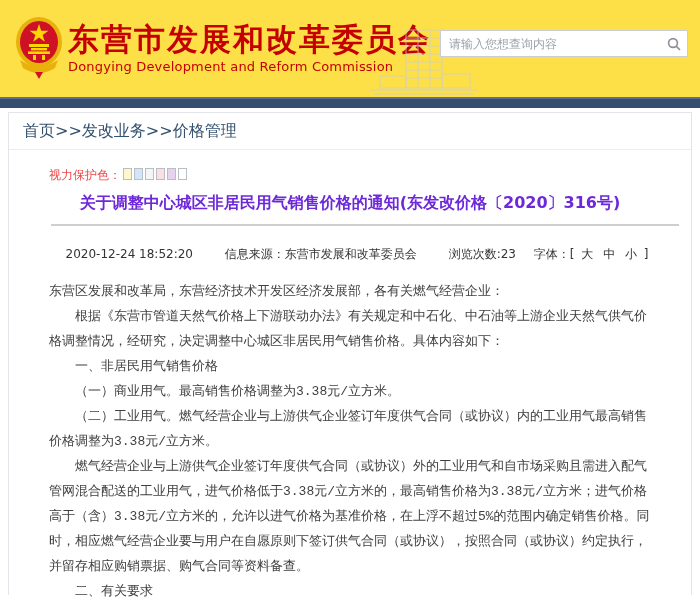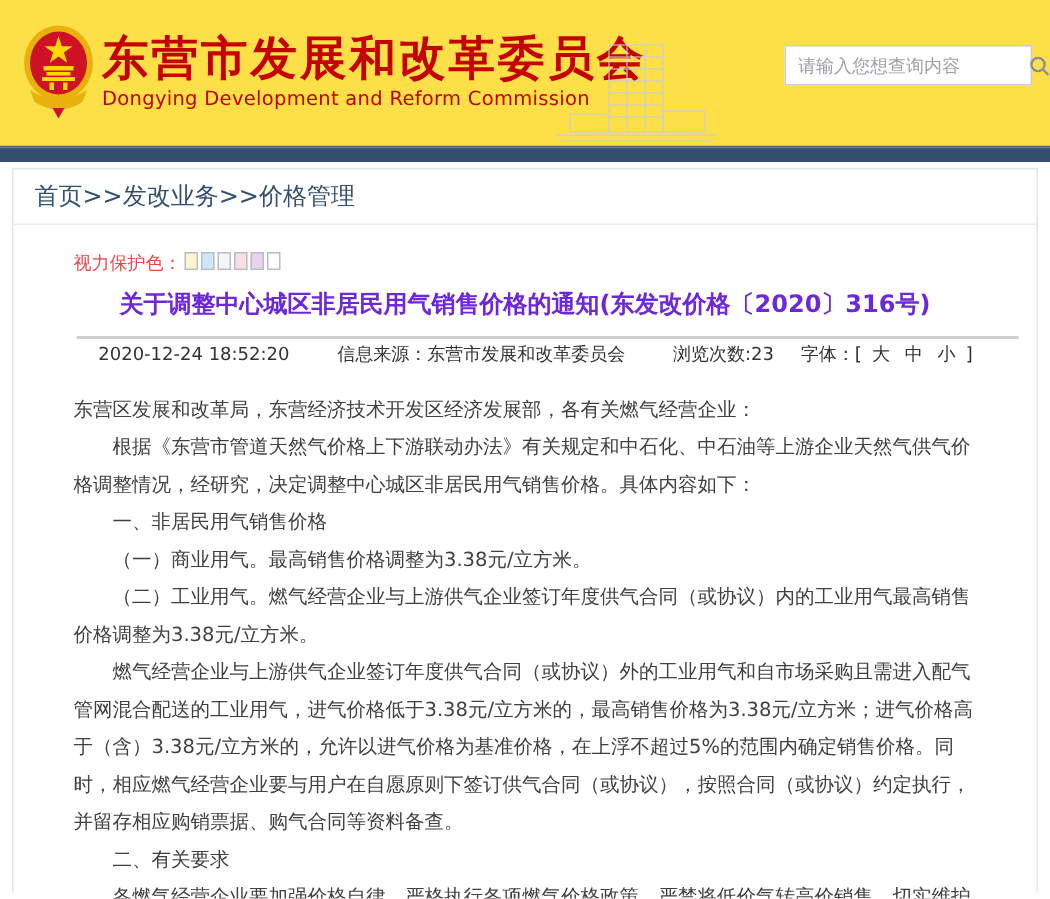--- a/index.html
+++ b/index.html
@@ -6,21 +6,21 @@
   html,body { width:700px; height:599px; overflow:hidden; background:#fff;
     font-family:"DejaVu Sans","Liberation Sans",sans-serif; }
 
   
   .header { position:relative; width:700px; height:97px; background:#fde047; }
   .emblem { position:absolute; left:15px; top:16px; width:48px; height:64px; }
   .brand { position:absolute; left:68px; top:22px; }
   .brand-title { color:#c40000; font-size:31px; font-weight:bold; letter-spacing:2px; line-height:34px; }
   .brand-sub { color:#c40000; font-size:13px; font-weight:normal; margin-top:3px; letter-spacing:0.2px; }
   .building-sketch { position:absolute; left:368px; top:26px; opacity:.75; }
-  .search-wrap { position:absolute; right:12px; top:30px; width:165px; height:27px;
+  .search-wrap { position:absolute; right:12px; top:30px; width:248px; height:27px;
     border:1px solid #c9ced6; background:#fff; display:flex; align-items:center;margin-left:44px; }
   .search-input { flex:1; border:none; outline:none; font-size:12px; color:#333;
     padding:0 4px 0 8px; height:100%; background:transparent;
     font-family:"DejaVu Sans","Liberation Sans",sans-serif; }
   .search-input::placeholder { color:#9aa1ab; }
   .search-btn { width:26px; height:100%; border:none; background:transparent; cursor:pointer;
     display:flex; align-items:center; justify-content:center; }
 
   
   .navbar { width:700px; height:11px; background:#35506f; border-top:2px solid #5c6f8e; }
@@ -36,26 +36,26 @@
   .article { padding:18px 40px 0 40px; }
   .eye-row { text-align:left; font-size:12px; color:#ef4444; height:16px; line-height:14px; }
   .eye-label { vertical-align:top; }
   .swatch { display:inline-block; width:9px; height:12px; border:1px solid #b9bec5;
     margin-left:2px; vertical-align:top; cursor:pointer; }
 
   .art-title { text-align:center; font-size:16px; font-weight:bold; color:#6d28d9;
     margin-top:8px; line-height:22px; }
   .title-rule { height:2px; background:#cfcfcf; margin:10px -28px 0 2px; }
 
-  .meta-row { text-align:center; font-size:12px; color:#333; margin-top:2px; white-space:nowrap; }
+  .meta-row { text-align:center; font-size:12px; color:#333; margin-top:20px; white-space:nowrap; }
   .meta-item { margin:0 14px; }
   .font-size-opt { cursor:pointer; margin:0 3px; }
 
   .body-text { margin-top:16px; font-size:13px; color:#404040; line-height:25px; }
-  .body-text p { text-indent:2em; }
+  .body-text p { text-indent:2em;font-family:Liberation Mono, monospace; }
   .body-text p.no-indent { text-indent:0; }
 </style>
 </head>
 <body>
 
 <div class="header">
 
   <svg class="emblem" viewBox="0 0 48 64">
     <ellipse cx="24" cy="26" rx="23" ry="25" fill="#e8b10c"></ellipse>
     <ellipse cx="24" cy="26" rx="19" ry="21" fill="#cf1126"></ellipse>

